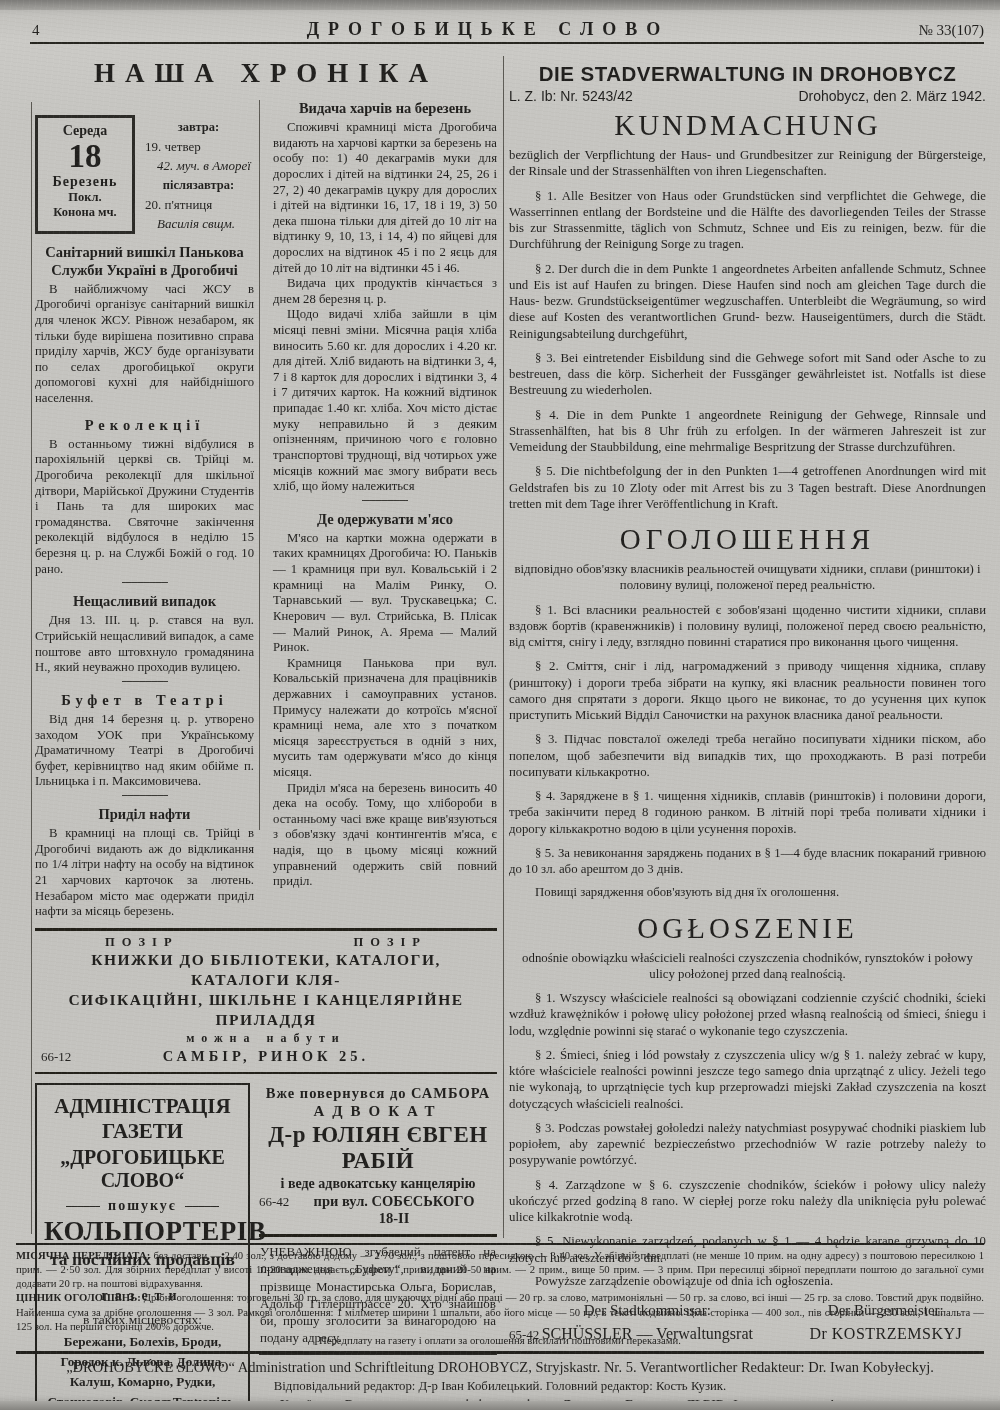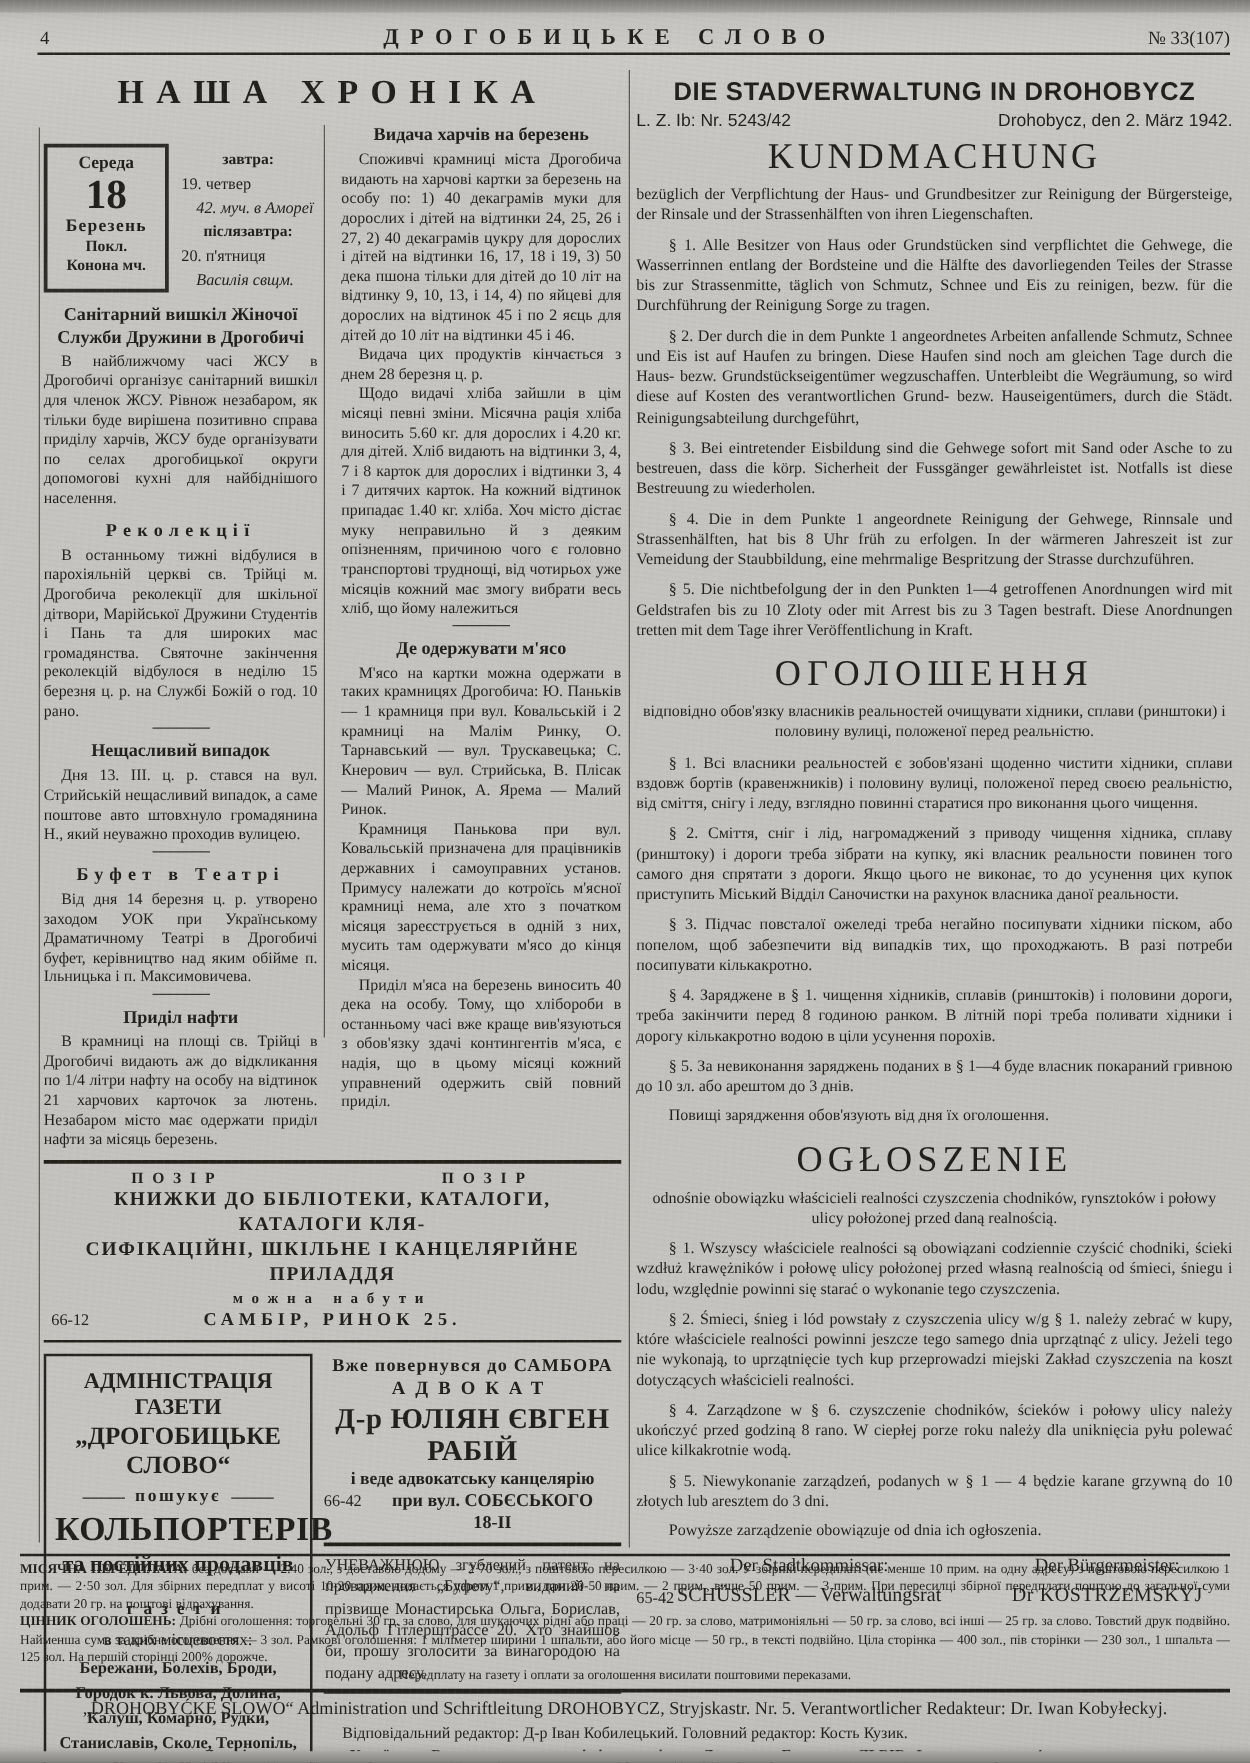--- a/index.html
+++ b/index.html
@@ -43,21 +43,21 @@
   .pozir-labels{display:flex;justify-content:space-between;padding:0 64px;font-size:12.5px;font-weight:bold;letter-spacing:7px;}
   .pozir-line{font-size:15.5px;font-weight:bold;letter-spacing:1.5px;line-height:1.3;}
   .pozir-note{font-size:12px;font-weight:bold;letter-spacing:7px;margin-top:1px;}
   .pozir-store{font-size:27px;font-weight:bold;letter-spacing:1px;margin-top:1px;}
   .pozir-bottom{display:flex;align-items:baseline;margin-top:2px;}
   .pozir-num{width:70px;text-align:left;font-size:13px;}
   .pozir-addr{flex:1;font-size:14.5px;font-weight:bold;letter-spacing:4px;padding-right:70px;}
   
   .ad-row{display:flex;margin-top:9px;}
   .admin-ad{width:215px;box-sizing:border-box;border:2.5px solid #24231f;padding:9px 7px 10px;text-align:center;margin-right:7px;}
-  .admin-l1{font-size:18px;font-weight:bold;}
+  .admin-l1{font-size:21px;font-weight:bold;}
   .admin-l2{font-size:20px;font-weight:bold;margin-top:2px;}
   .seek-row{display:flex;align-items:center;justify-content:center;gap:8px;margin:6px 0 2px;}
   .seek-row .bar{width:34px;border-top:1.5px solid #2b2a26;}
   .seek-word{font-size:14px;font-weight:bold;letter-spacing:2px;}
   .admin-l4{font-size:27px;font-weight:bold;letter-spacing:.5px;}
   .admin-l5{font-size:17.5px;font-weight:bold;margin-top:2px;}
   .admin-l6{font-size:14px;font-weight:bold;letter-spacing:7px;margin-top:18px;}
   .admin-l7{font-size:13.5px;margin-top:8px;}
   .admin-towns{font-size:13.2px;font-weight:bold;line-height:1.5;margin-top:4px;}
   .right-ads{flex:1;padding-left:2px;}
@@ -131,21 +131,21 @@
           <div class="cal-right">
             <div class="cal-label">завтра:</div>
             <div class="cal-entry">19. четвер</div>
             <div class="cal-feast">42. муч. в Амореї</div>
             <div class="cal-label">післязавтра:</div>
             <div class="cal-entry">20. п'ятниця</div>
             <div class="cal-feast">Василія свщм.</div>
           </div>
         </div>
 
-        <div class="sec-title">Санітарний вишкіл Жіночої Служби Дружини в Дрогобичі</div>
+        <div class="sec-title">Санітарний вишкіл Панькова Служби Україні в Дрогобичі</div>
         <p class="body-p">В найближчому часі ЖСУ в Дрогобичі організує санітарний вишкіл для членок ЖСУ. Рівнож незабаром, як тільки буде вирішена позитивно справа приділу харчів, ЖСУ буде організувати по селах дрогобицької округи допомогові кухні для найбіднішого населення.</p>
 
         <div class="sec-title spaced">Реколекції</div>
         <p class="body-p">В останньому тижні відбулися в парохіяльній церкві св. Трійці м. Дрогобича реколекції для шкільної дітвори, Марійської Дружини Студентів і Пань та для широких мас громадянства. Святочне закінчення реколекцій відбулося в неділю 15 березня ц. р. на Службі Божій о год. 10 рано.</p>
         <div class="end-rule"></div>
 
         <div class="sec-title">Нещасливий випадок</div>
         <p class="body-p">Дня 13. ІІІ. ц. р. стався на вул. Стрийській нещасливий випадок, а саме поштове авто штовхнуло громадянина Н., який неуважно проходив вулицею.</p>
         <div class="end-rule"></div>
 
@@ -239,20 +239,21 @@
     <p class="law-par">§ 2. Сміття, сніг і лід, нагромаджений з приводу чищення хідника, сплаву (ринштоку) і дороги треба зібрати на купку, які власник реальности повинен того самого дня спрятати з дороги. Якщо цього не виконає, то до усунення цих купок приступить Міський Відділ Саночистки на рахунок власника даної реальности.</p>
     <p class="law-par">§ 3. Підчас повсталої ожеледі треба негайно посипувати хідники піском, або попелом, щоб забезпечити від випадків тих, що проходжають. В разі потреби посипувати кількакротно.</p>
     <p class="law-par">§ 4. Заряджене в § 1. чищення хідників, сплавів (ринштоків) і половини дороги, треба закінчити перед 8 годиною ранком. В літній порі треба поливати хідники і дорогу кількакротно водою в ціли усунення порохів.</p>
     <p class="law-par">§ 5. За невиконання заряджень поданих в § 1—4 буде власник покараний гривною до 10 зл. або арештом до 3 днів.</p>
     <p class="closing-p">Повищі зарядження обов'язують від дня їх оголошення.</p>
 
     <div class="big-title" style="letter-spacing:4px;margin-top:11px;">OGŁOSZENIE</div>
     <p class="intro-p">odnośnie obowiązku właścicieli realności czyszczenia chodników, rynsztoków i połowy ulicy położonej przed daną realnością.</p>
     <p class="law-par">§ 1. Wszyscy właściciele realności są obowiązani codziennie czyścić chodniki, ścieki wzdłuż krawężników i połowę ulicy położonej przed własną realnością od śmieci, śniegu i lodu, względnie powinni się starać o wykonanie tego czyszczenia.</p>
     <p class="law-par">§ 2. Śmieci, śnieg i lód powstały z czyszczenia ulicy w/g § 1. należy zebrać w kupy, które właściciele realności powinni jeszcze tego samego dnia uprzątnąć z ulicy. Jeżeli tego nie wykonają, to uprzątnięcie tych kup przeprowadzi miejski Zakład czyszczenia na koszt dotyczących właścicieli realności.</p>
+    <p class="law-par">§ 3. Podczas powstałej gołoledzi należy natychmiast posypywać chodniki piaskiem lub popiołem, aby zapewnić bezpieczeństwo przechodniów W razie potrzeby należy to posypywanie powtórzyć.</p>
     <p class="law-par">§ 4. Zarządzone w § 6. czyszczenie chodników, ścieków i połowy ulicy należy ukończyć przed godziną 8 rano. W ciepłej porze roku należy dla uniknięcia pyłu polewać ulice kilkakrotnie wodą.</p>
     <p class="law-par">§ 5. Niewykonanie zarządzeń, podanych w § 1 — 4 będzie karane grzywną do 10 złotych lub aresztem do 3 dni.</p>
     <p class="closing-p">Powyższe zarządzenie obowiązuje od dnia ich ogłoszenia.</p>
 
     <div class="sigs">
       <div class="sig-cols">
         <div class="sig-left">
           <div>Der Stadtkommissar:</div>
           <div class="sig-name">SCHÜSSLER — Verwaltungsrat</div>
         </div>

